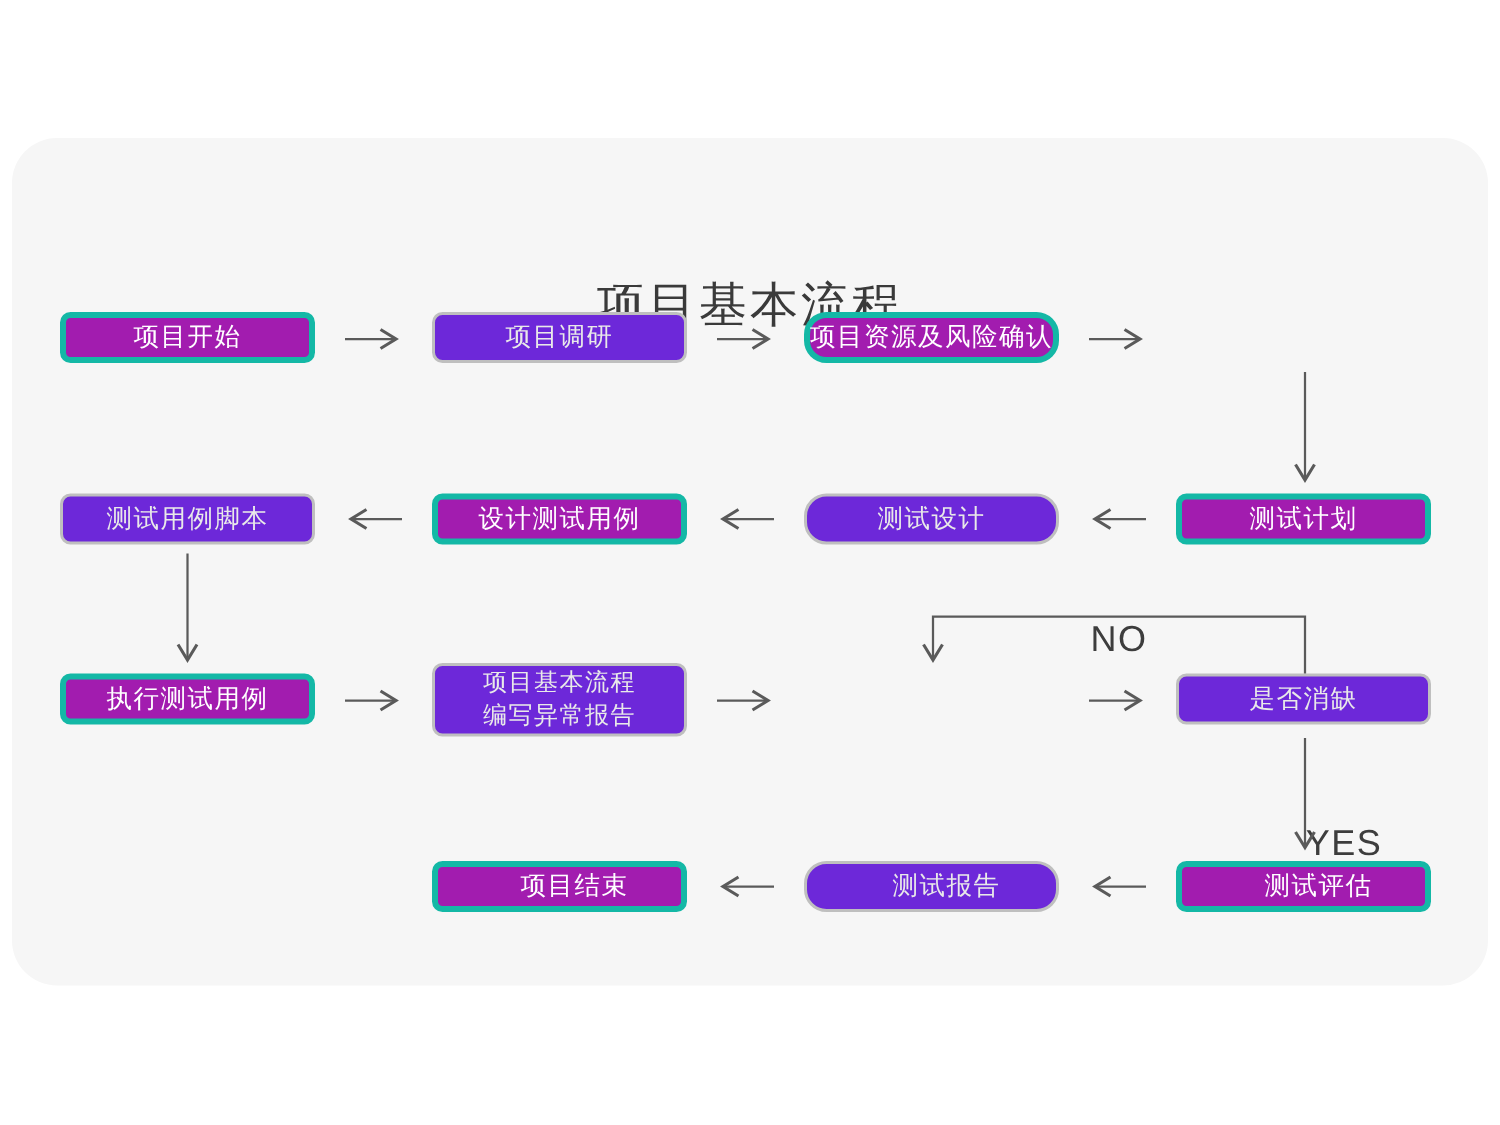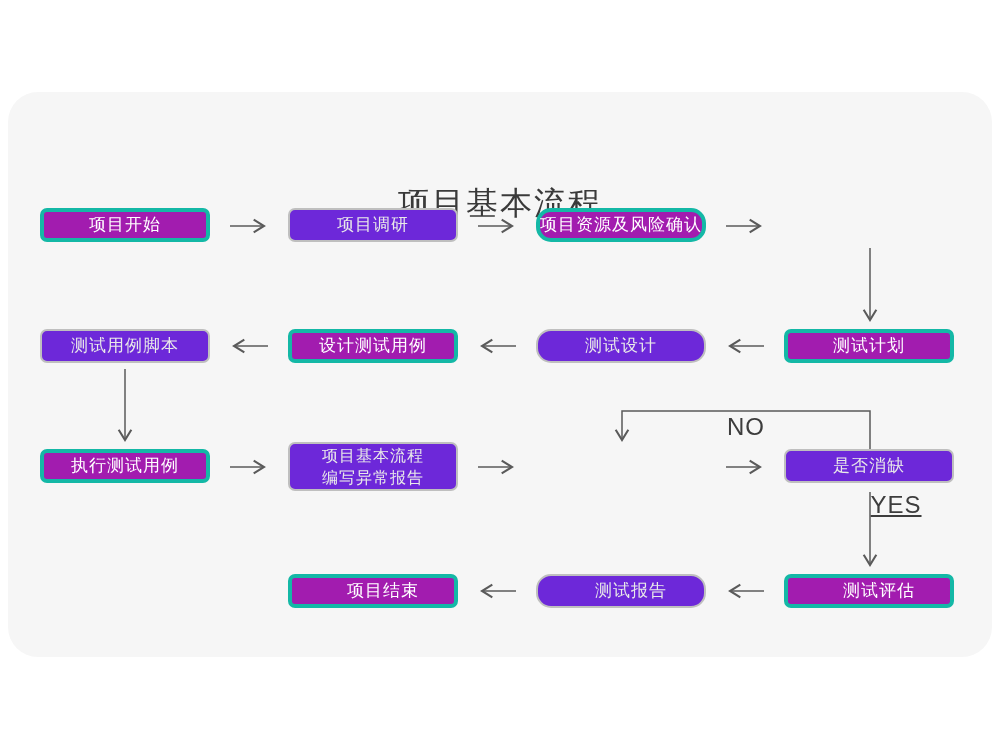--- a/index.html
+++ b/index.html
@@ -91,21 +91,21 @@
     stroke-width: 1.5;
   }
   .edge-label {
     position: absolute;
     transform: translate(-50%, -50%);
     font-size: 24px;
     letter-spacing: 1px;
     color: #3d3d3d;
   }
   #label-no  { left: 746px; top: 427px; }
-  #label-yes { left: 896px; top: 505px; text-decoration: underline; }
+  #label-yes { left: 896px; top: 563px; }
 </style>
 </head>
 <body>
 
 <div id="canvas">
   <div id="panel"></div>
 
   <div id="title">项目基本流程</div>
 
   <div class="node primary c1 r1">

